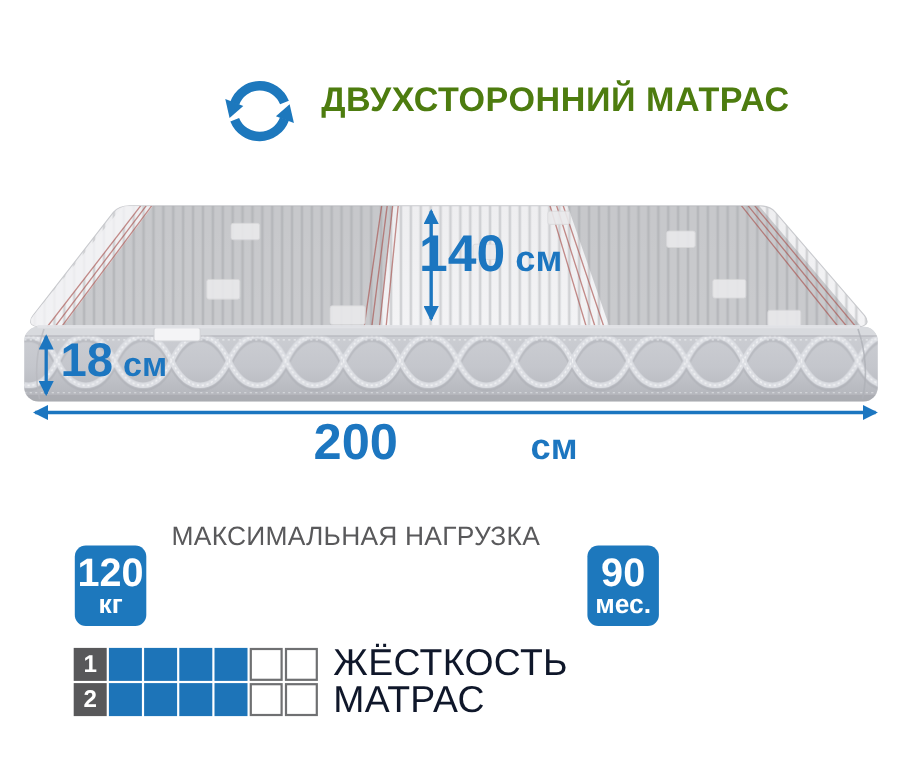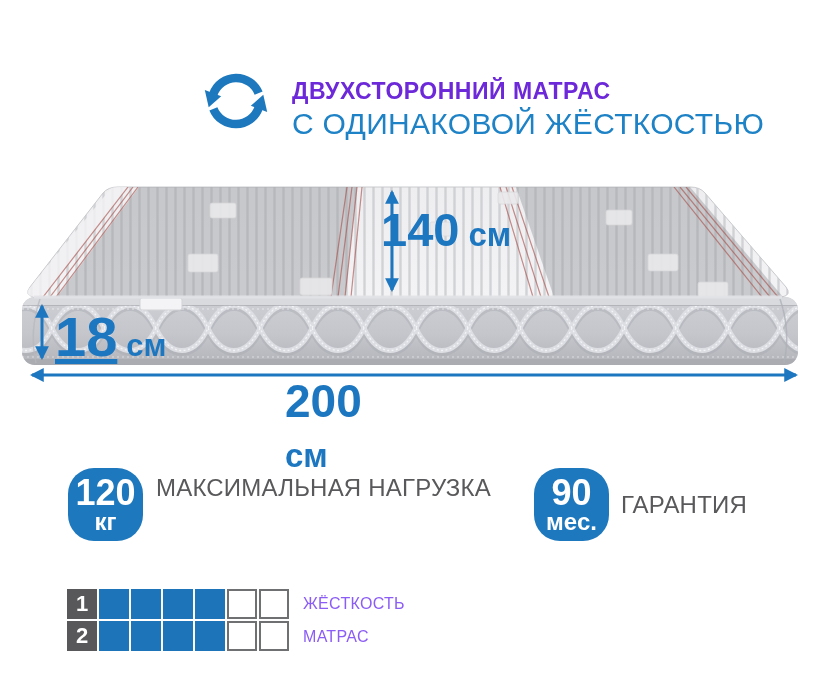--- a/index.html
+++ b/index.html
@@ -9,76 +9,75 @@
     --sq-blue:#1d74b8;
     --sq-border:#6f7072;
   }
   *{margin:0;padding:0;box-sizing:border-box;}
   body{background:#ffffff;font-family:"Liberation Sans",sans-serif;}
   .stage{position:relative;width:816px;height:700px;background:#ffffff;overflow:hidden;}
 
   
   .hdr-icon{position:absolute;left:197px;top:60px;width:78px;height:82px;}
   .hdr-text{position:absolute;left:292px;top:74px;}
-  .hdr-line1{font-size:23px;font-weight:bold;color:#6d28d9;letter-spacing:.5px;line-height:34px;white-space:nowrap;}
+  .hdr-line1{font-size:31px;font-weight:bold;color:#4d7c0f;letter-spacing:.5px;line-height:34px;white-space:nowrap;}
   .hdr-line2{font-size:30px;font-weight:normal;color:#1e82c6;letter-spacing:.3px;line-height:32px;white-space:nowrap;}
 
   
   .mattress{position:absolute;left:0;top:158px;width:816px;height:250px;}
 
   
   .dim{position:absolute;color:var(--accent);font-weight:bold;white-space:nowrap;display:flex;align-items:baseline;gap:9px;}
   .dim-140{left:381px;top:202px;}
   .dim-140 .v{font-size:47px;}
   .dim-140 .u{font-size:33px;}
   .dim-18{left:55px;top:304px;}
-  .dim-18 .v{font-size:56px;text-decoration:underline;}
+  .dim-18 .v{font-size:43px;}
   .dim-18 .u{font-size:31px;}
-  .dim-200{left:285px;top:374px;width:240px;justify-content:space-between;flex-direction:column;}
+  .dim-200{left:285px;top:374px;width:240px;justify-content:space-between;}
   .dim-200 .v{font-size:46px;}
   .dim-200 .u{font-size:33px;}
 
   
-  .badge{position:absolute;width:75px;height:73px;border-radius:26px;background:var(--badge);
-         color:#fff;display:flex;flex-direction:column;align-items:center;justify-content:center;font-weight:bold;}
+  .badge{position:absolute;width:65px;height:73px;border-radius:10px;background:var(--badge);
+         color:#fff;display:flex;flex-direction:column;align-items:center;justify-content:center;font-weight:bold;margin-top:28px;}
   .badge .bv{font-size:36px;line-height:34px;}
   .badge .bu{font-size:24px;line-height:24px;}
   .badge-load{left:68px;top:468px;}
   .badge-warranty{left:534px;top:468px;}
   .feat-text{position:absolute;color:#59595b;font-size:24px;line-height:31px;letter-spacing:.2px;white-space:nowrap;}
   .feat-load{left:156px;top:472px;}
   .feat-warranty{left:621px;top:468px;height:73px;display:flex;align-items:center;}
 
   
   .firm-grid{position:absolute;left:67px;top:589px;display:flex;flex-direction:column;gap:2px;}
   .firm-row{display:flex;gap:2px;}
   .sq{width:30px;height:30px;flex:0 0 30px;}
   .sq-label{background:var(--dark);color:#fff;font-size:22px;font-weight:bold;display:flex;align-items:center;justify-content:center;}
   .sq-strip{display:flex;gap:2px;}
   .sq-filled{background:var(--sq-blue);}
   .sq-empty{background:#fff;border:2px solid var(--sq-border);}
-  .firm-label{position:absolute;left:303px;top:587px;color:#8b5cf6;font-size:16px;line-height:33px;letter-spacing:.3px;}
+  .firm-label{position:absolute;left:303px;top:587px;color:#0f172a;font-size:34px;line-height:33px;letter-spacing:.3px;}
 </style>
 </head>
 <body>
 
 <div class="stage">
 
   <svg class="hdr-icon" viewBox="0 0 100 100" aria-hidden="true">
     <g fill="none" stroke="#1d78bd" stroke-width="11">
       <path d="M 79 40 A 31 31 0 0 0 21 41"></path>
       <path d="M 21 60 A 31 31 0 0 0 79 59"></path>
     </g>
     <polygon points="31,44 10,36 15,58" fill="#1d78bd"></polygon>
     <polygon points="69,56 90,64 85,42" fill="#1d78bd"></polygon>
   </svg>
 
   <div class="hdr-text">
     <div class="hdr-line1">ДВУХСТОРОННИЙ МАТРАС</div>
-    <div class="hdr-line2">С ОДИНАКОВОЙ ЖЁСТКОСТЬЮ</div>
   </div>
 
   <svg class="mattress" viewBox="0 0 816 250" aria-hidden="true">
     <defs>
       <linearGradient id="topGrad" x1="0" y1="0" x2="0" y2="1">
         <stop offset="0" stop-color="#eeeef0"></stop>
         <stop offset="1" stop-color="#f3f3f5"></stop>
       </linearGradient>
       <linearGradient id="sideGrad" x1="0" y1="0" x2="0" y2="1">
         <stop offset="0" stop-color="#cdcfd4"></stop>
@@ -196,23 +195,20 @@
     <span class="bu">кг</span>
   </div>
   <div class="feat-text feat-load">
     <div>МАКСИМАЛЬНАЯ НАГРУЗКА</div>
   </div>
 
   <div class="badge badge-warranty">
     <span class="bv">90</span>
     <span class="bu">мес.</span>
   </div>
-  <div class="feat-text feat-warranty">
-    <div>ГАРАНТИЯ</div>
-  </div>
 
   <div class="firm-grid">
     <div class="firm-row">
       <div class="sq sq-label">1</div>
       <div class="sq-strip">
           <div class="sq sq-filled"></div>
           <div class="sq sq-filled"></div>
           <div class="sq sq-filled"></div>
           <div class="sq sq-filled"></div>
           <div class="sq sq-empty"></div>

